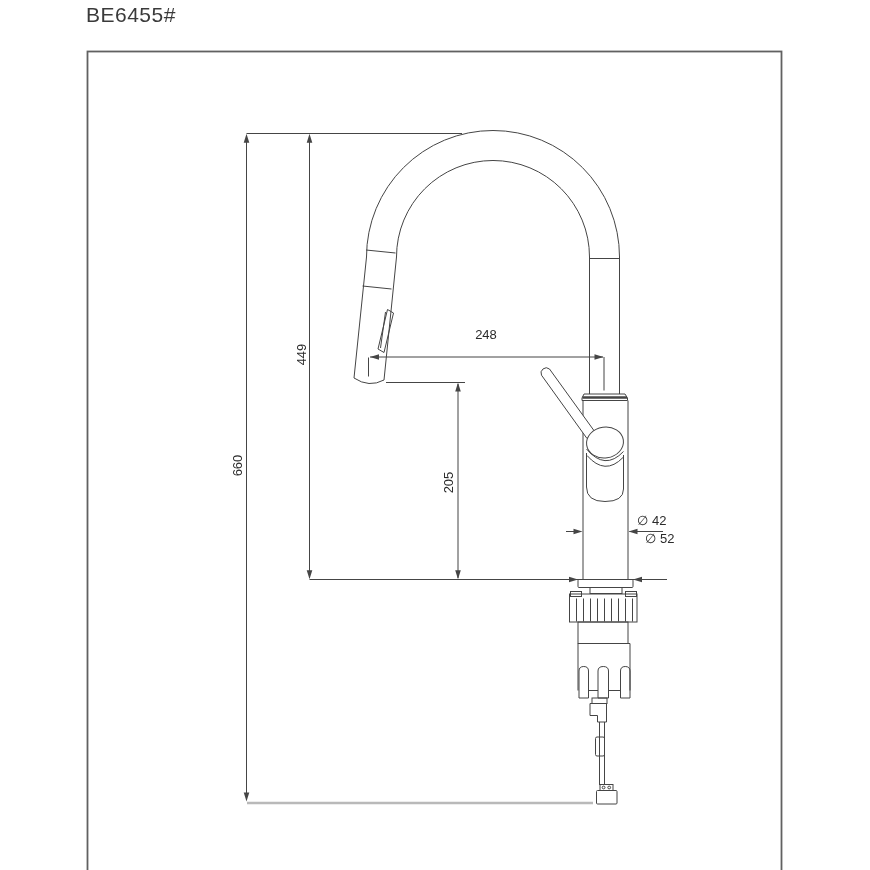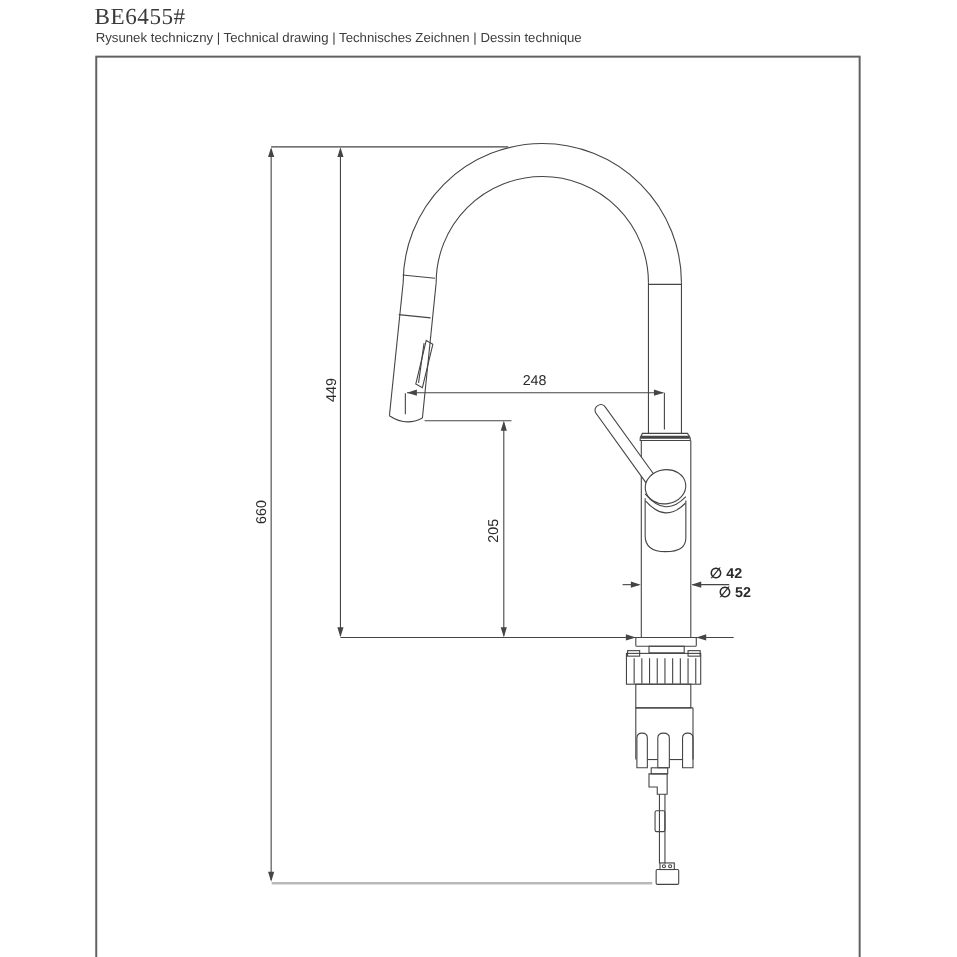--- a/index.html
+++ b/index.html
@@ -2,42 +2,41 @@
 <html><head>
 <meta charset="utf-8">
 <style>
   html,body{margin:0;padding:0;background:#fff;}
   .page{
     position:relative;width:870px;height:870px;overflow:hidden;
     font-family:"Liberation Sans",sans-serif;background:#fff;
   }
   .hdr-title{
     position:absolute;left:86px;top:3px;
-    font-size:21px;color:#3a3a3a;letter-spacing:.5px;font-weight:400;font-family:Liberation Serif, serif;
+    font-size:21px;color:#3a3a3a;letter-spacing:.5px;font-weight:400;
   }
   .hdr-sub{
     position:absolute;left:87px;top:27px;
     font-size:12px;color:#3d3d3d;font-weight:400;
   }
   svg{position:absolute;left:0;top:0;}
   .dim{
     position:absolute;font-size:13px;color:#2b2b2b;
     width:60px;height:15px;line-height:15px;text-align:center;
     white-space:nowrap;
   }
   .dim.rot{transform:rotate(-90deg);transform-origin:center center;}
-  .dim.dia{width:46px;text-align:center;font-weight:bold;}
+  .dim.dia{width:46px;text-align:left;}
 </style>
 </head>
 <body>
 
 <div class="page">
 
   <div class="hdr-title">BE6455#</div>
-  <div class="hdr-sub">Rysunek techniczny | Technical drawing | Technisches Zeichnen | Dessin technique</div>
 
   <svg width="870" height="880" viewBox="0 0 870 880" fill="none" stroke="#454545" stroke-width="1">
 
     <rect x="87.5" y="51.5" width="694" height="828" stroke="#616161" stroke-width="1.8"></rect>
 
     <path d="M 366.5 257 A 126.5 126.5 0 0 1 619.5 257"></path>
     <path d="M 396.5 257 A 96.5 96.5 0 0 1 589.5 257"></path>
 
     <path d="M 366.5 257 L 354 378"></path>
     <path d="M 396.5 257 L 384 380"></path>
@@ -124,17 +123,17 @@
     <polygon points="582.5,531.5 573.5,528.7 573.5,534.3" fill="#454545" stroke="none"></polygon>
     <polygon points="628.5,531.5 637.5,528.7 637.5,534.3" fill="#454545" stroke="none"></polygon>
 
     <polygon points="578,579.5 569,576.7 569,582.3" fill="#454545" stroke="none"></polygon>
     <polygon points="633,579.5 642,576.7 642,582.3" fill="#454545" stroke="none"></polygon>
   </svg>
 
   <div class="dim rot" style="left:207px;top:458px;">660</div>
   <div class="dim rot" style="left:271px;top:347px;">449</div>
   <div class="dim rot" style="left:418px;top:475px;">205</div>
-  <div class="dim" style="left:456px;top:338px;">248</div>
+  <div class="dim" style="left:456px;top:327px;">248</div>
   <div class="dim dia" style="left:637px;top:513px;">∅ 42</div>
   <div class="dim dia" style="left:645px;top:531px;">∅ 52</div>
 
 </div>
 
 </body></html>

